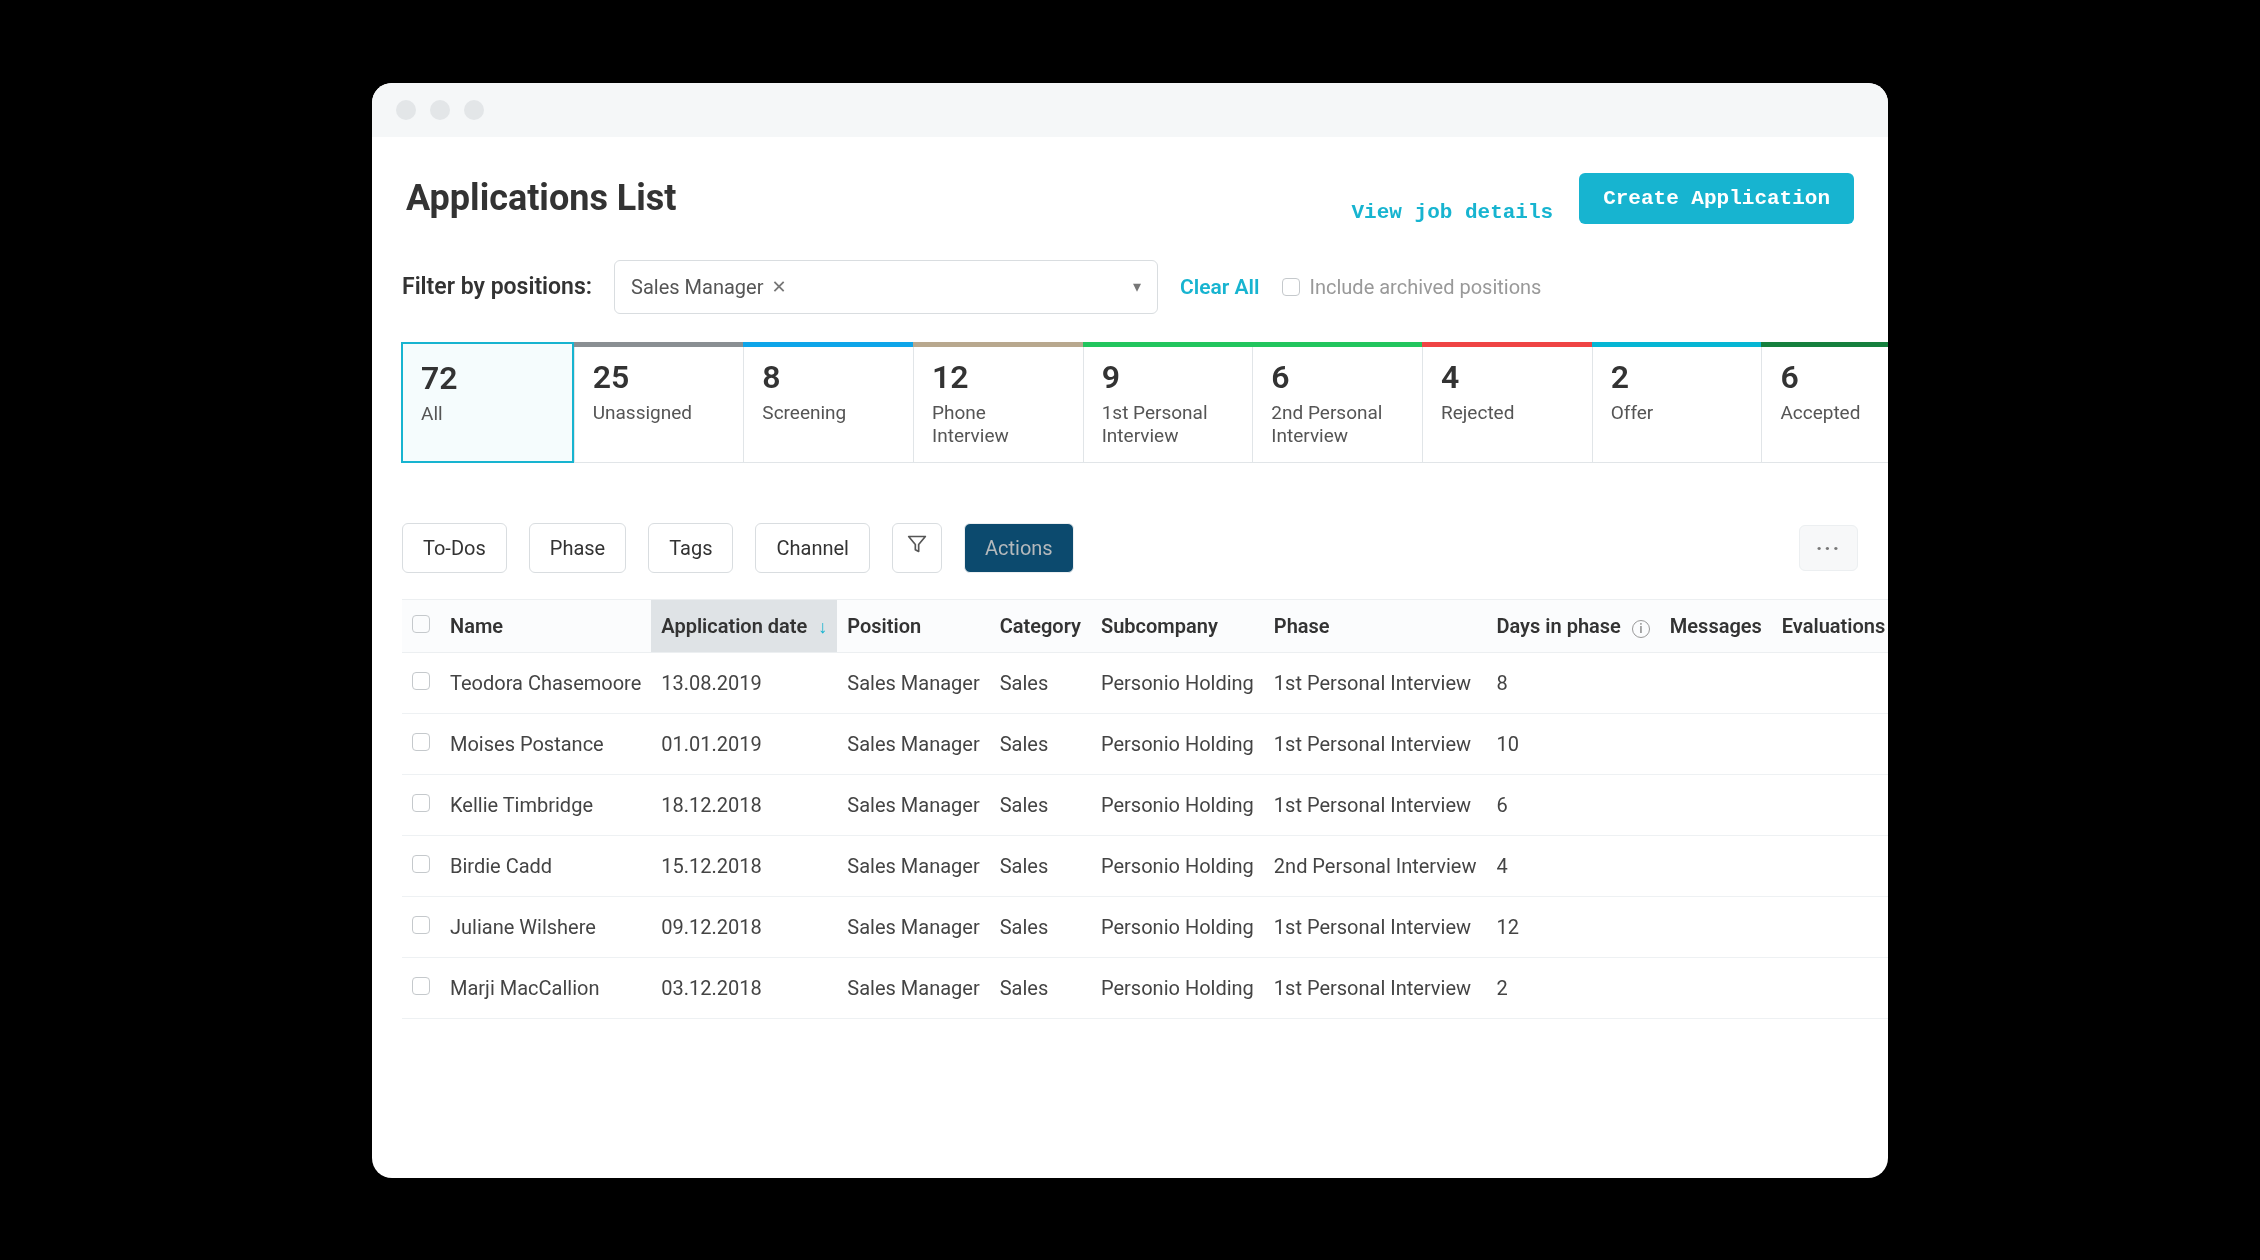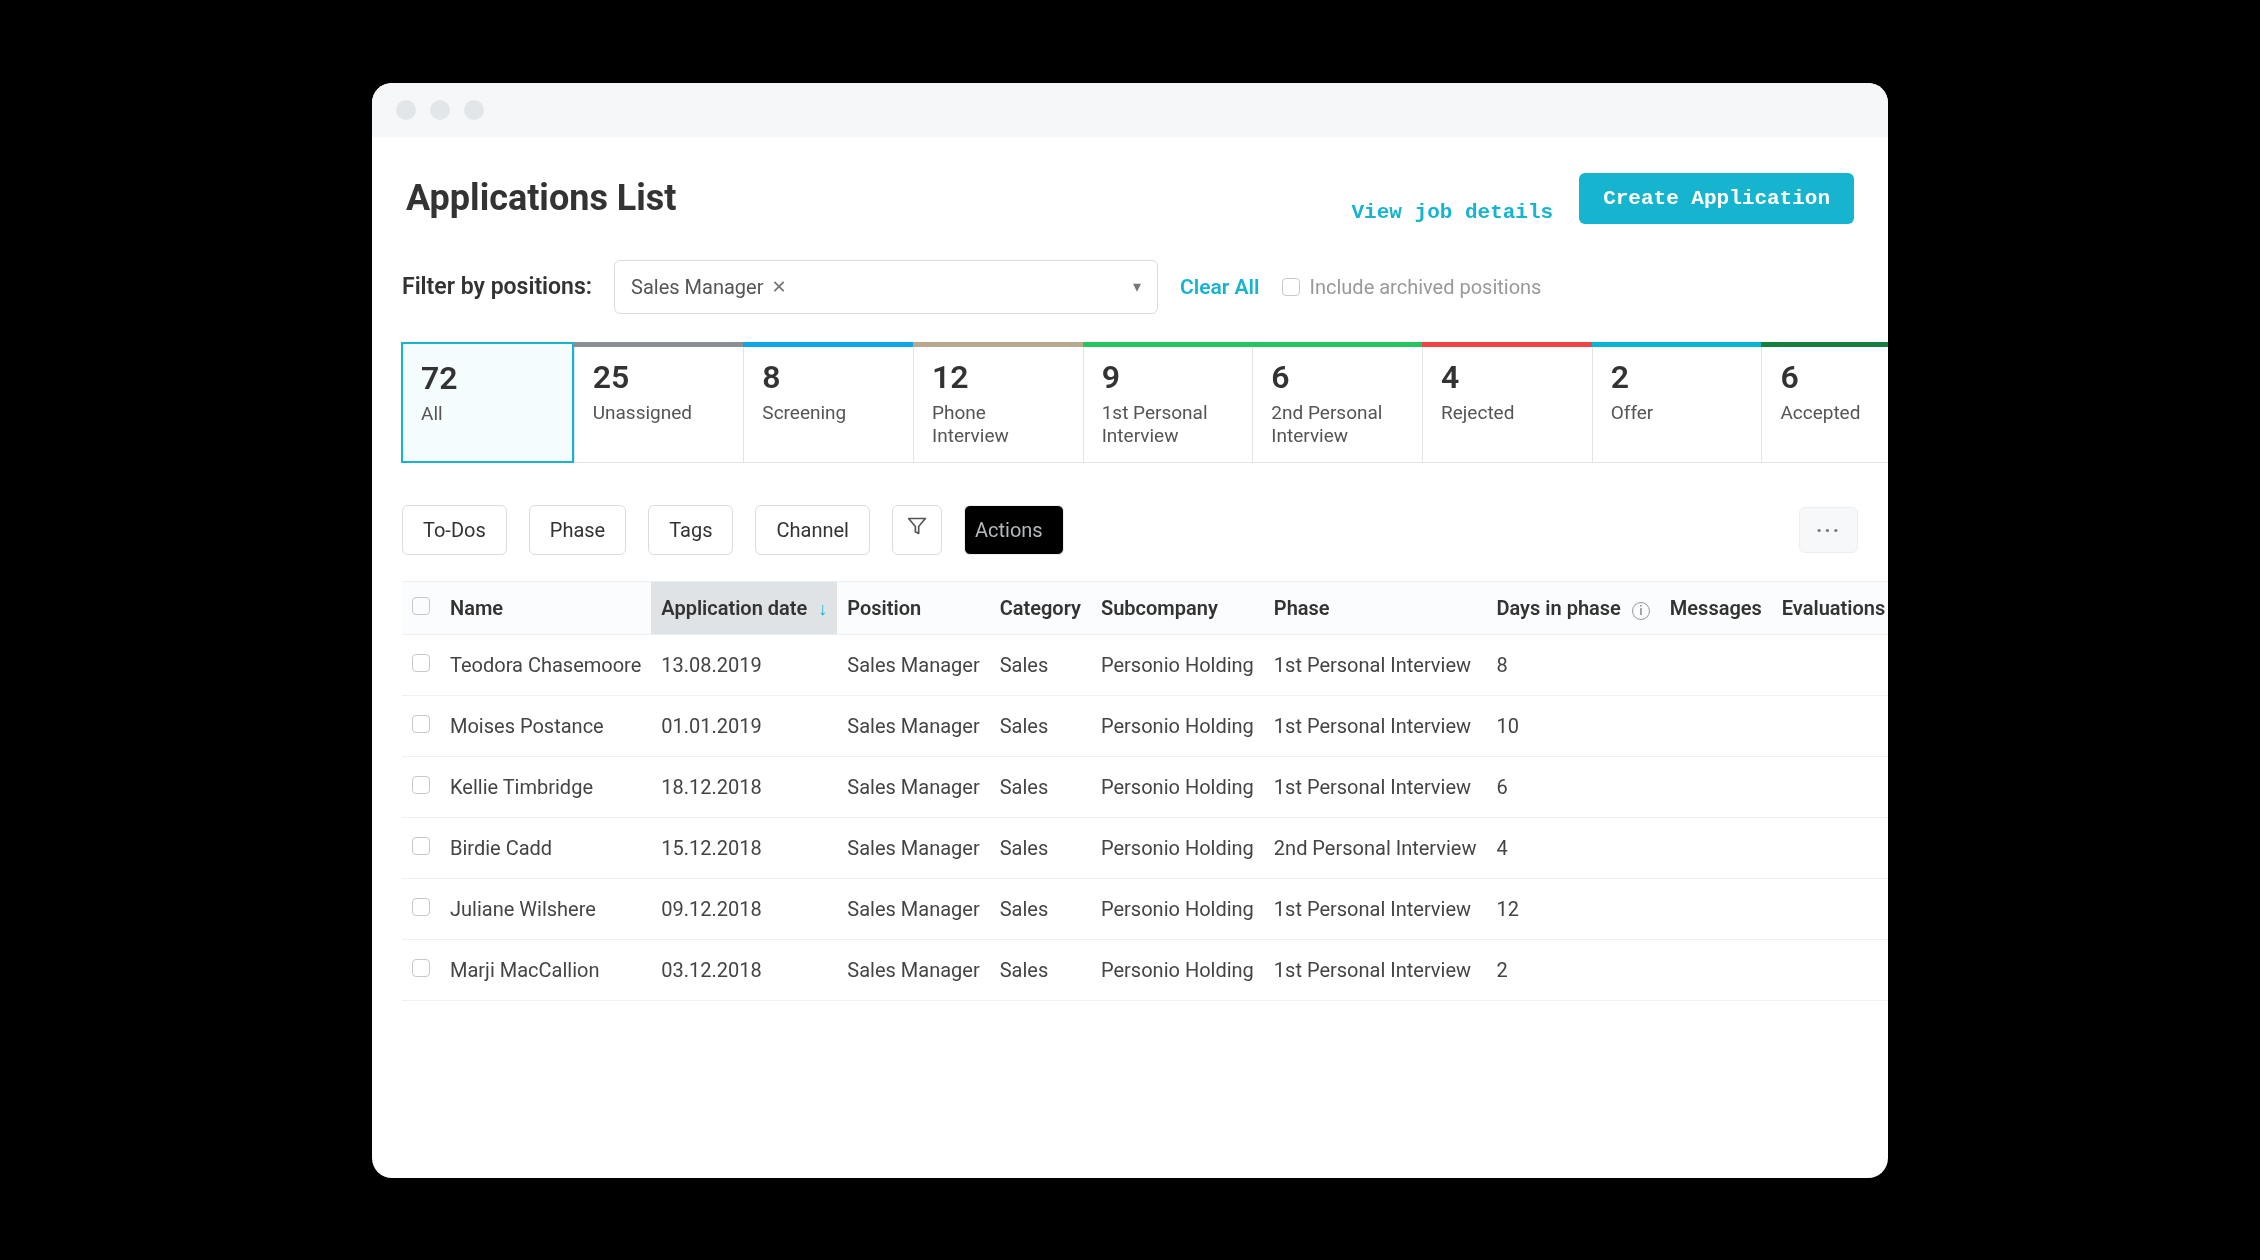--- a/index.html
+++ b/index.html
@@ -109,21 +109,21 @@
   .cb {
     width: 18px; height: 18px; border: 1.5px solid #c5c9cc; border-radius: 4px; display: inline-block;
   }
   .cb-head {
     width: 18px; height: 18px; border: 1.5px solid #c5c9cc; border-radius: 4px; display: inline-block;
   }
   .stages {
     display: flex;
     border: 1px solid #e1e5e8;
     border-left: none;
-    margin-bottom: 42px;
+    margin-bottom: 60px;
     width: 1530px;
   }
   .stage {
     flex: 1 1 0;
     border-left: 1px solid #e1e5e8;
     padding: 18px 18px 14px 18px;
     position: relative;
     cursor: pointer;
   }
   .stage::before {
@@ -155,21 +155,21 @@
   .tool-btn {
     border: 1px solid #d9dde0;
     border-radius: 6px;
     padding: 12px 20px;
     font-size: 20px;
     color: #333;
     cursor: pointer;
     background: #fff;
   }
   .tool-btn.icon-only { padding: 10px 14px; }
-  .tool-btn.disabled { color: #b5b9bc; border-color: #eceff1; cursor: default; background:#000000;padding-left:10px; }
+  .tool-btn.disabled { color: #b5b9bc; border-color: #eceff1; cursor: default; background:#0c4a6e; }
   .more-btn {
     border: 1px solid #eceff1;
     background: #f7f8f9;
     border-radius: 6px;
     padding: 10px 16px;
     color: #777;
     cursor: pointer;
     letter-spacing: 2px;
     font-weight: 700;
   }

